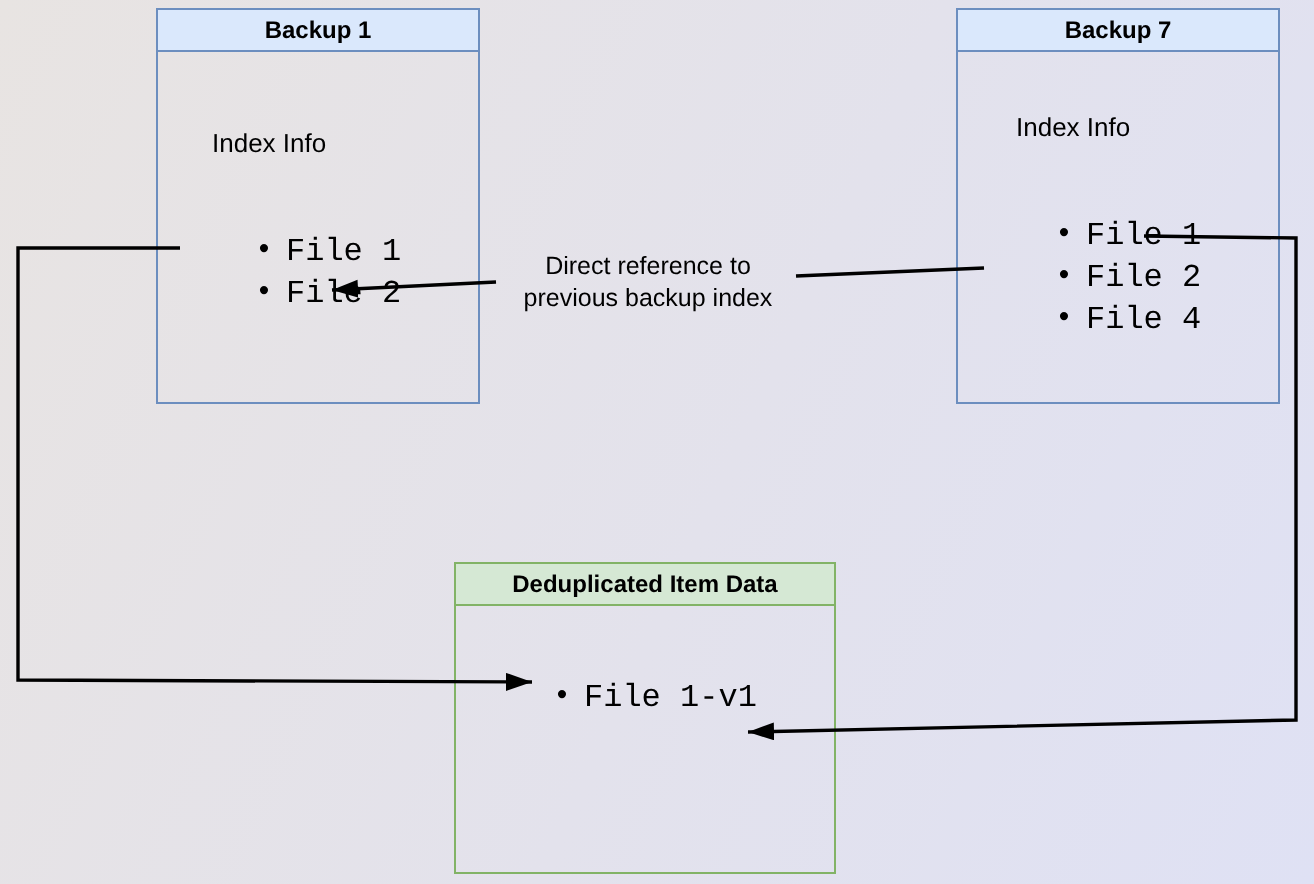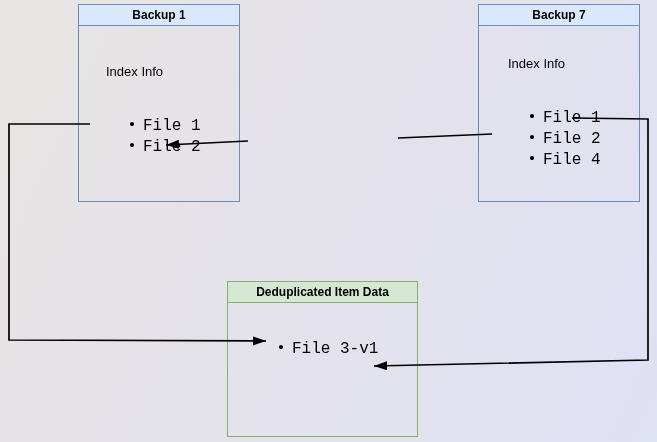--- a/index.html
+++ b/index.html
@@ -135,25 +135,29 @@
         <span>File 4</span>
       </li>
     </ul>
   </div>
 
   <div class="node green" id="dedup">
     <div class="node-header">Deduplicated Item Data</div>
     <ul class="items">
       <li class="item">
         <span class="dot"></span>
-        <span>File 3-v1</span>
+        <span>File 1-v1</span>
       </li>
     </ul>
   </div>
 
+  <div id="edge-label">
+    <div>Direct reference to</div>
+    <div>previous backup index</div>
+  </div>
 
   <svg id="arrows" viewBox="0 0 657 442" xmlns="http://www.w3.org/2000/svg">
     <defs>
       <marker id="arrowhead" markerUnits="userSpaceOnUse" markerWidth="14" markerHeight="10" refX="13" refY="4.5" orient="auto">
         <path d="M0,0 L13,4.5 L0,9 Z" fill="#000"></path>
       </marker>
     </defs>
 
     <polyline class="edge" points="90,124 9,124 9,340 266,341" marker-end="url(#arrowhead)"></polyline>
 

